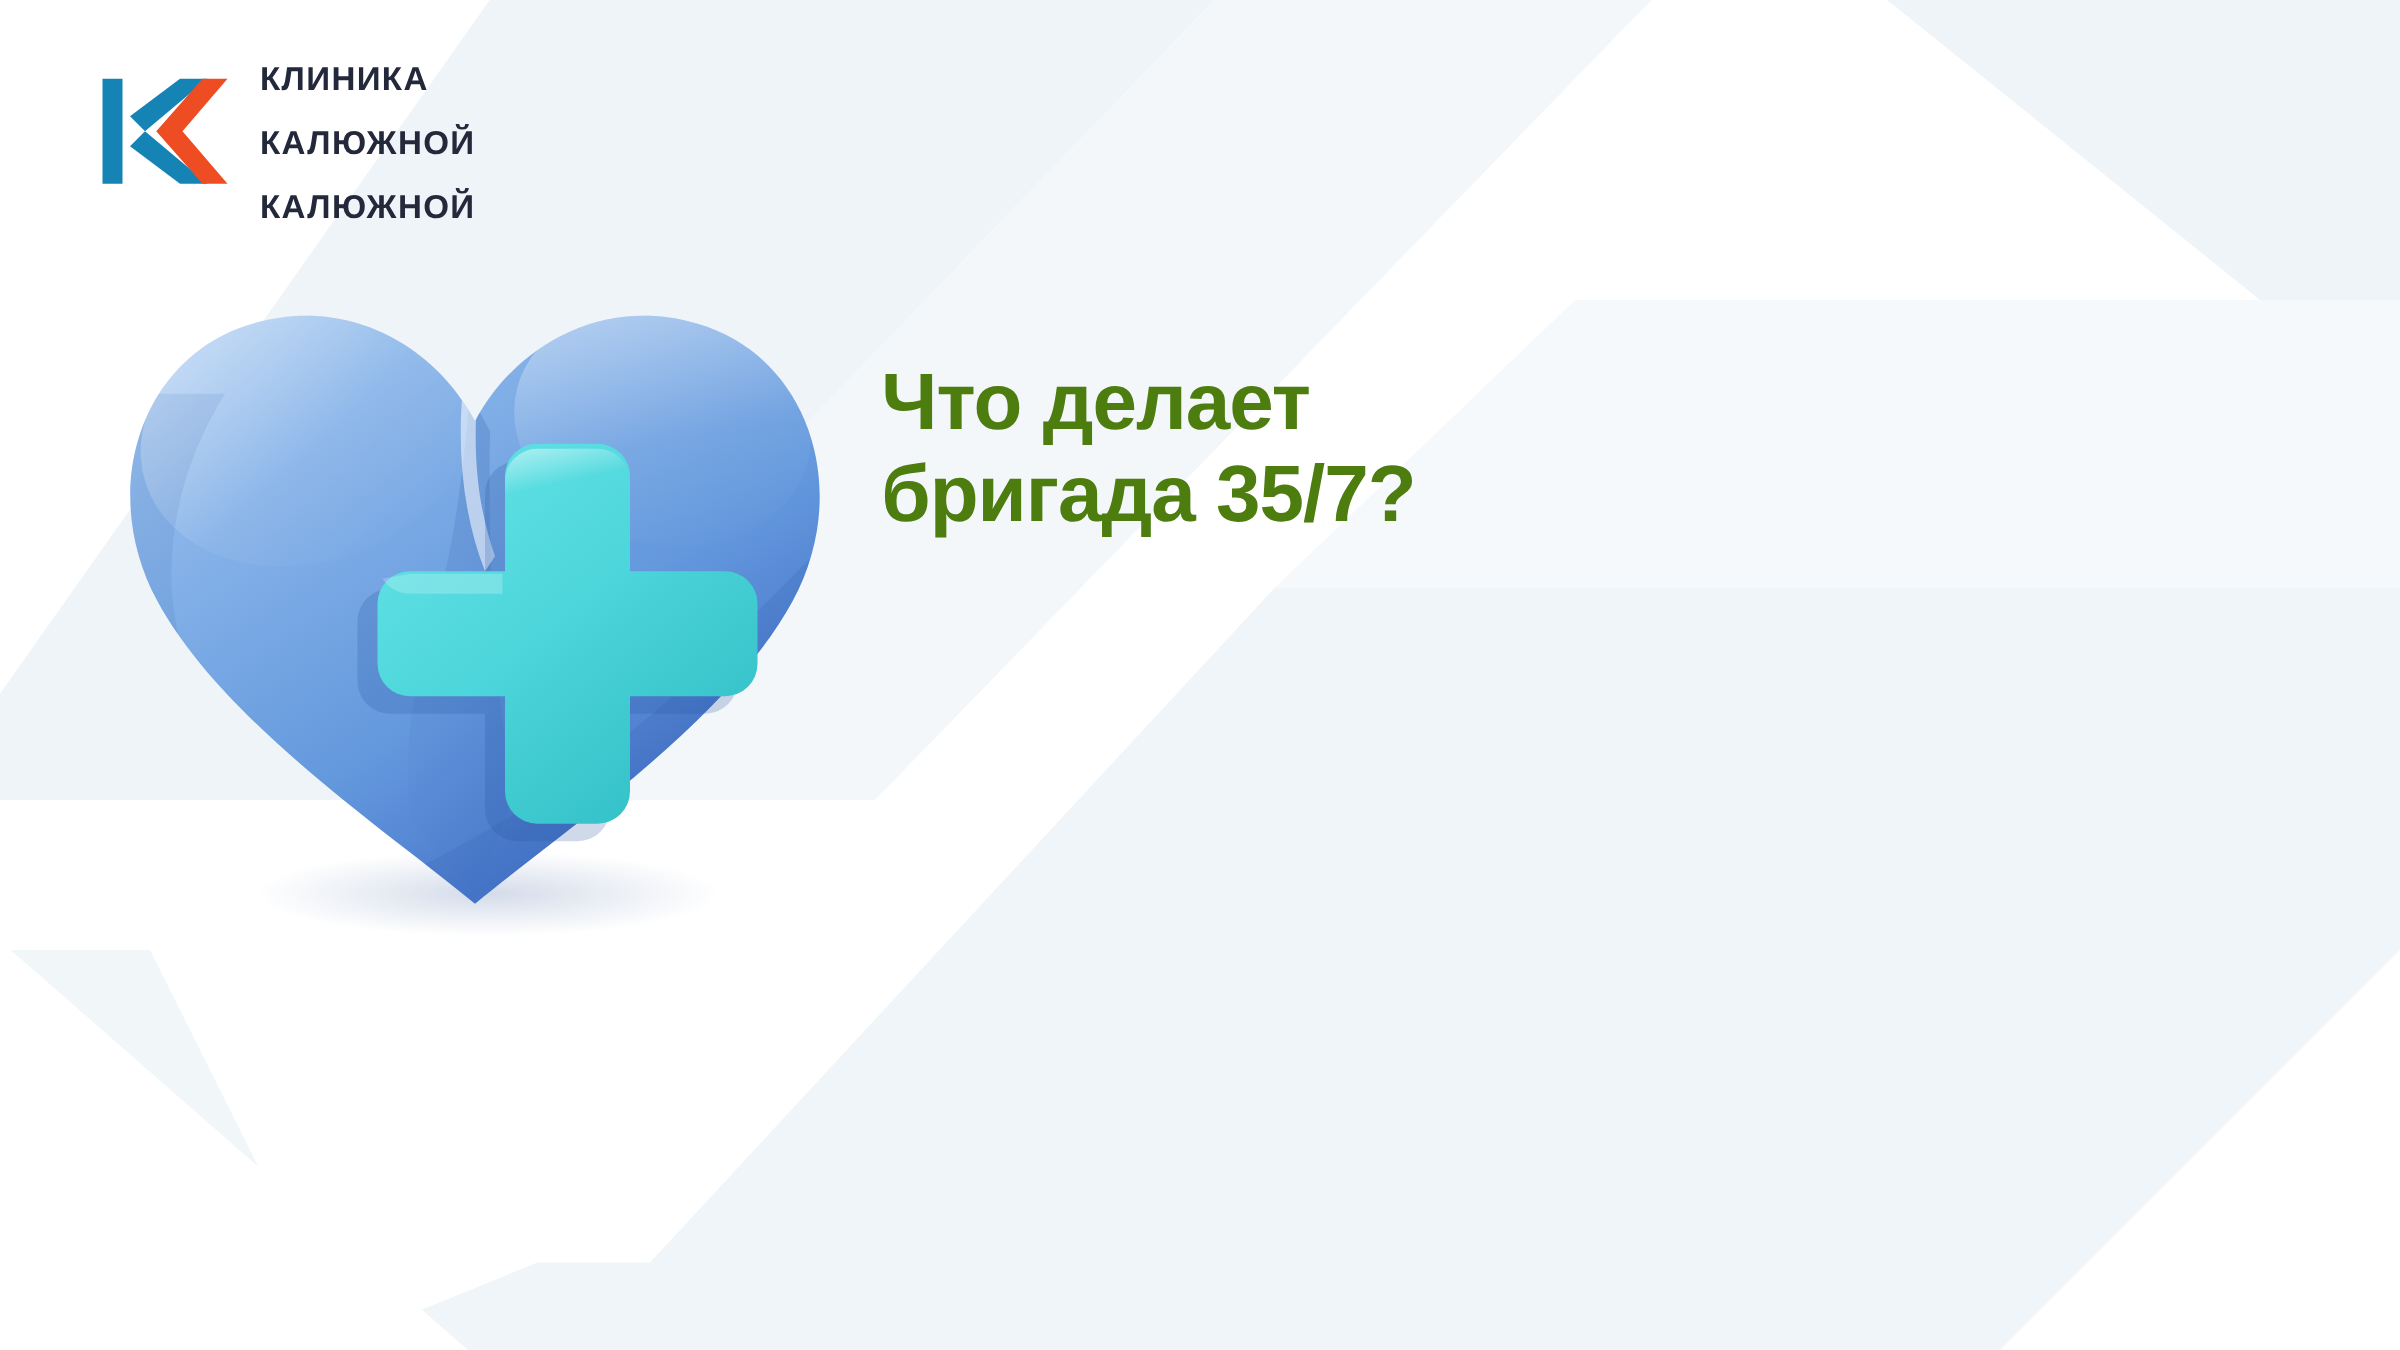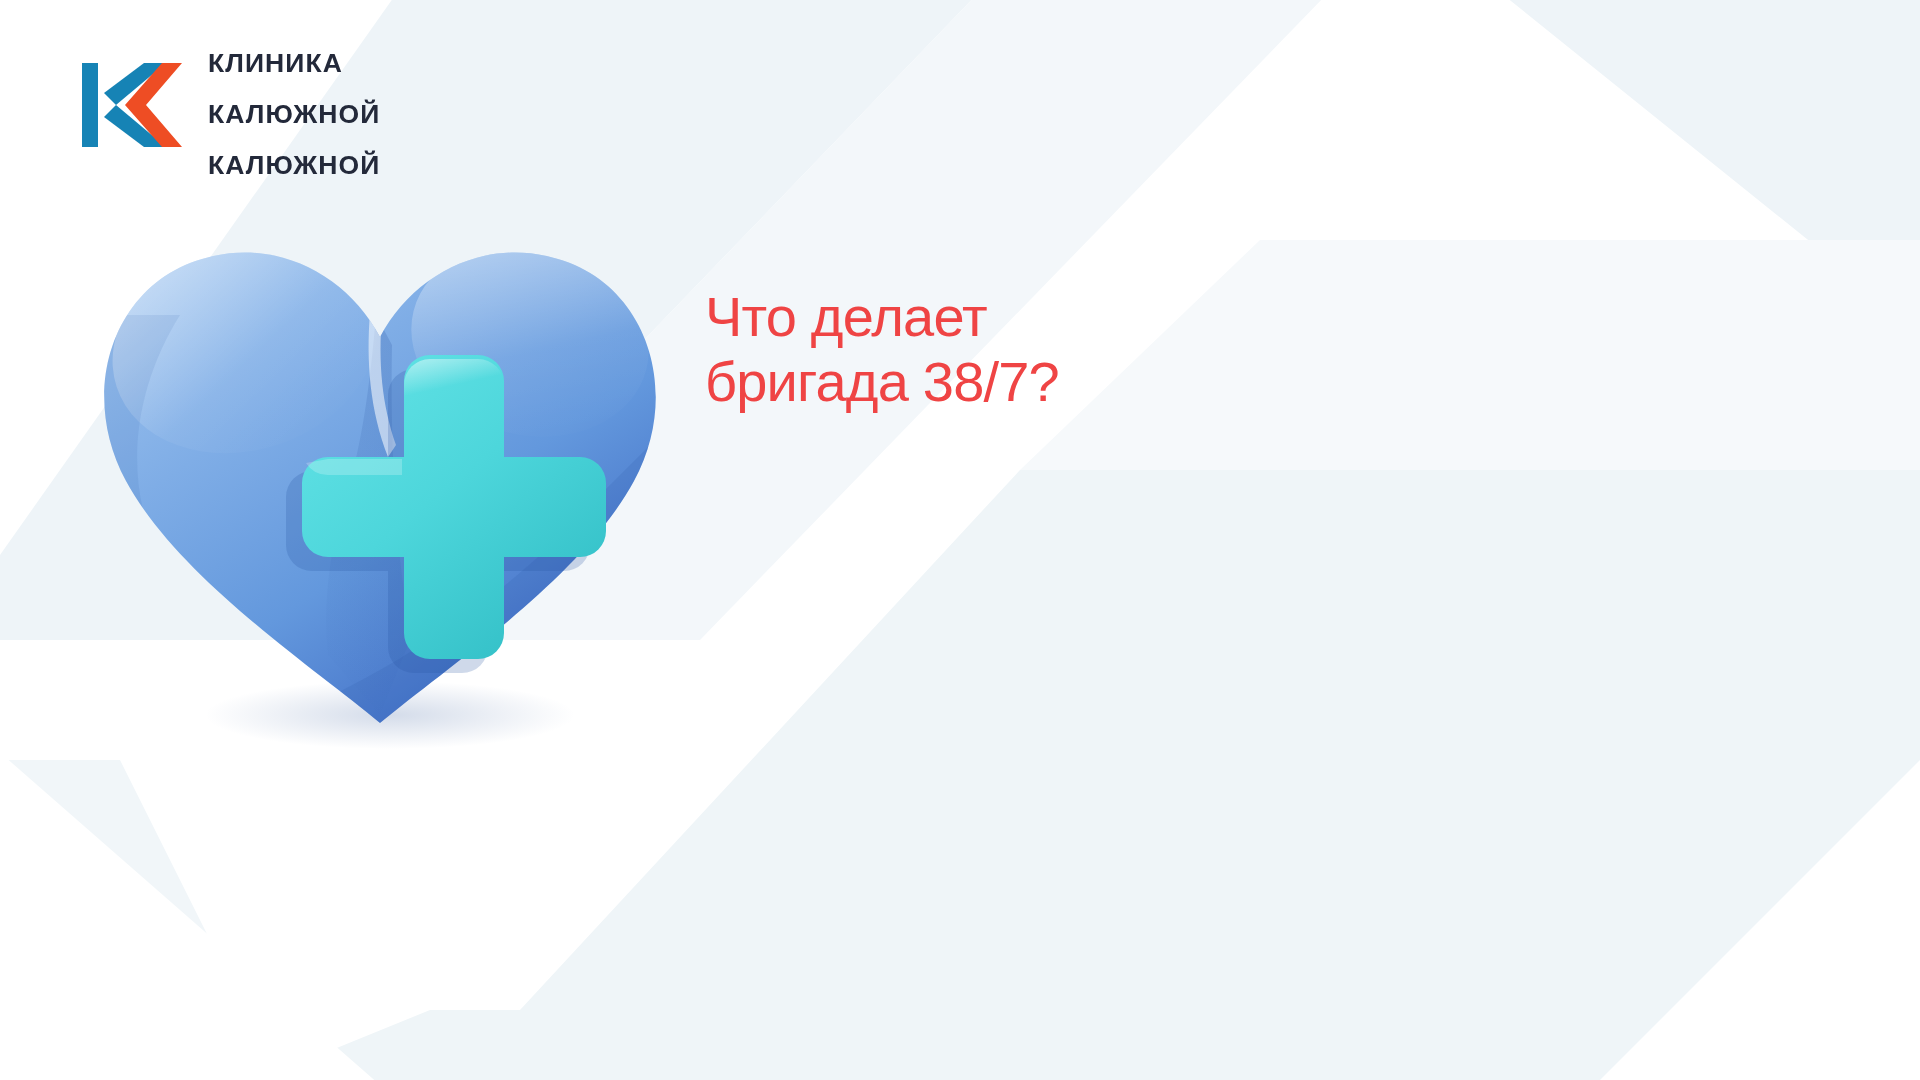--- a/index.html
+++ b/index.html
@@ -57,25 +57,25 @@
 
   
   .headline {
     position:absolute;
     left:705px; top:285px;
     width:840px;
     z-index:5;
   }
   .headline-line {
     font-family:"Liberation Sans","DejaVu Sans",sans-serif;
-    font-weight:400;
-    font-size:56px;
+    font-weight:700;
+    font-size:64px;
     line-height:1.155;
     letter-spacing:-0.8px;
-    color:#ef4444;
+    color:#4d7c0f;
     white-space:nowrap;
   }
 </style>
 </head>
 <body>
 
 <div id="banner">
 
   <svg class="bg-decor" viewBox="0 0 1920 1080" preserveAspectRatio="none" aria-hidden="true">
     <rect x="0" y="0" width="1920" height="1080" fill="#ffffff"></rect>
@@ -203,16 +203,16 @@
                  a26,26 0 0 1 -26,-26 v-48 a26,26 0 0 1 26,-26 z" fill="url(#crossGrad)"></path>
 
         <path d="M344,190 a26,26 0 0 1 26,-26 h48 a26,26 0 0 1 26,26 v14 h-100 z" fill="url(#crossHi)"></path>
         <path d="M268,264 h74 v16 h-74 a26,26 0 0 1 -22,-12 z" fill="#ffffff" opacity="0.22"></path>
       </g>
     </svg>
   </div>
 
   <div class="headline">
     <div class="headline-line">Что делает</div>
-    <div class="headline-line">бригада 38/7?</div>
+    <div class="headline-line">бригада 35/7?</div>
   </div>
 
 </div>
 
 </body></html>

